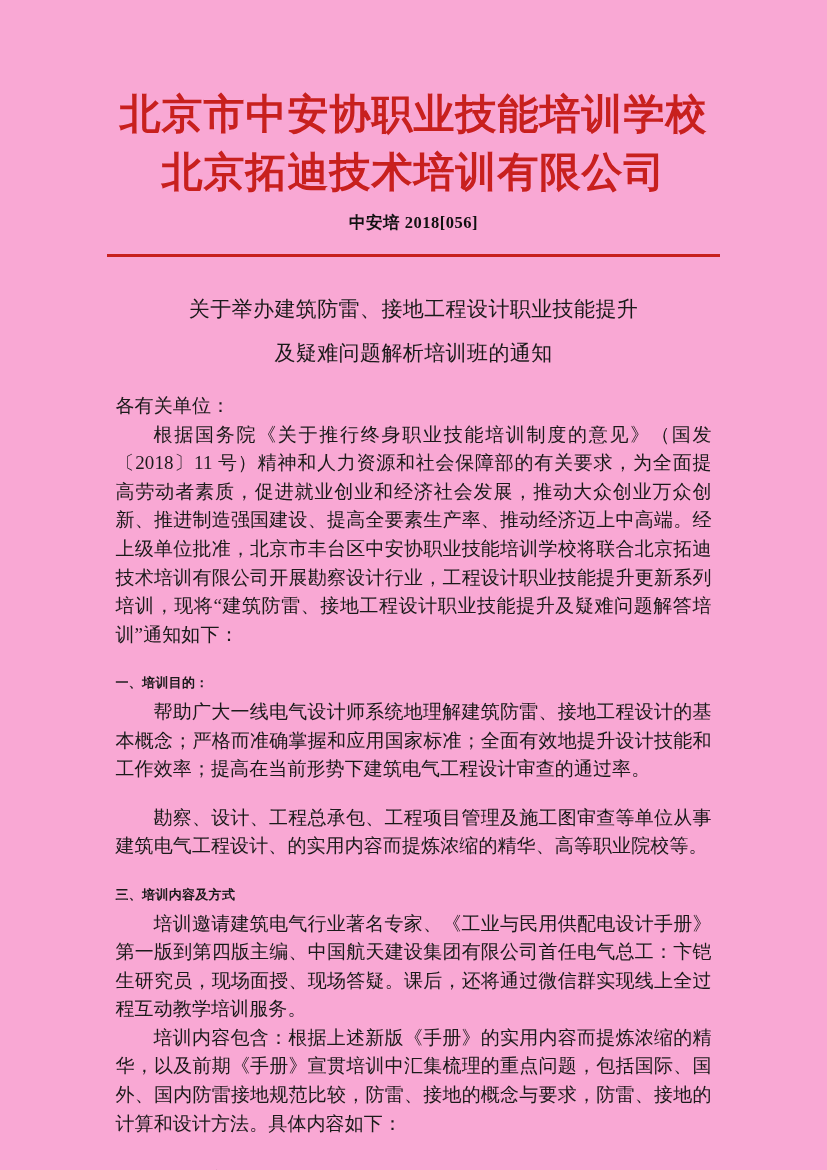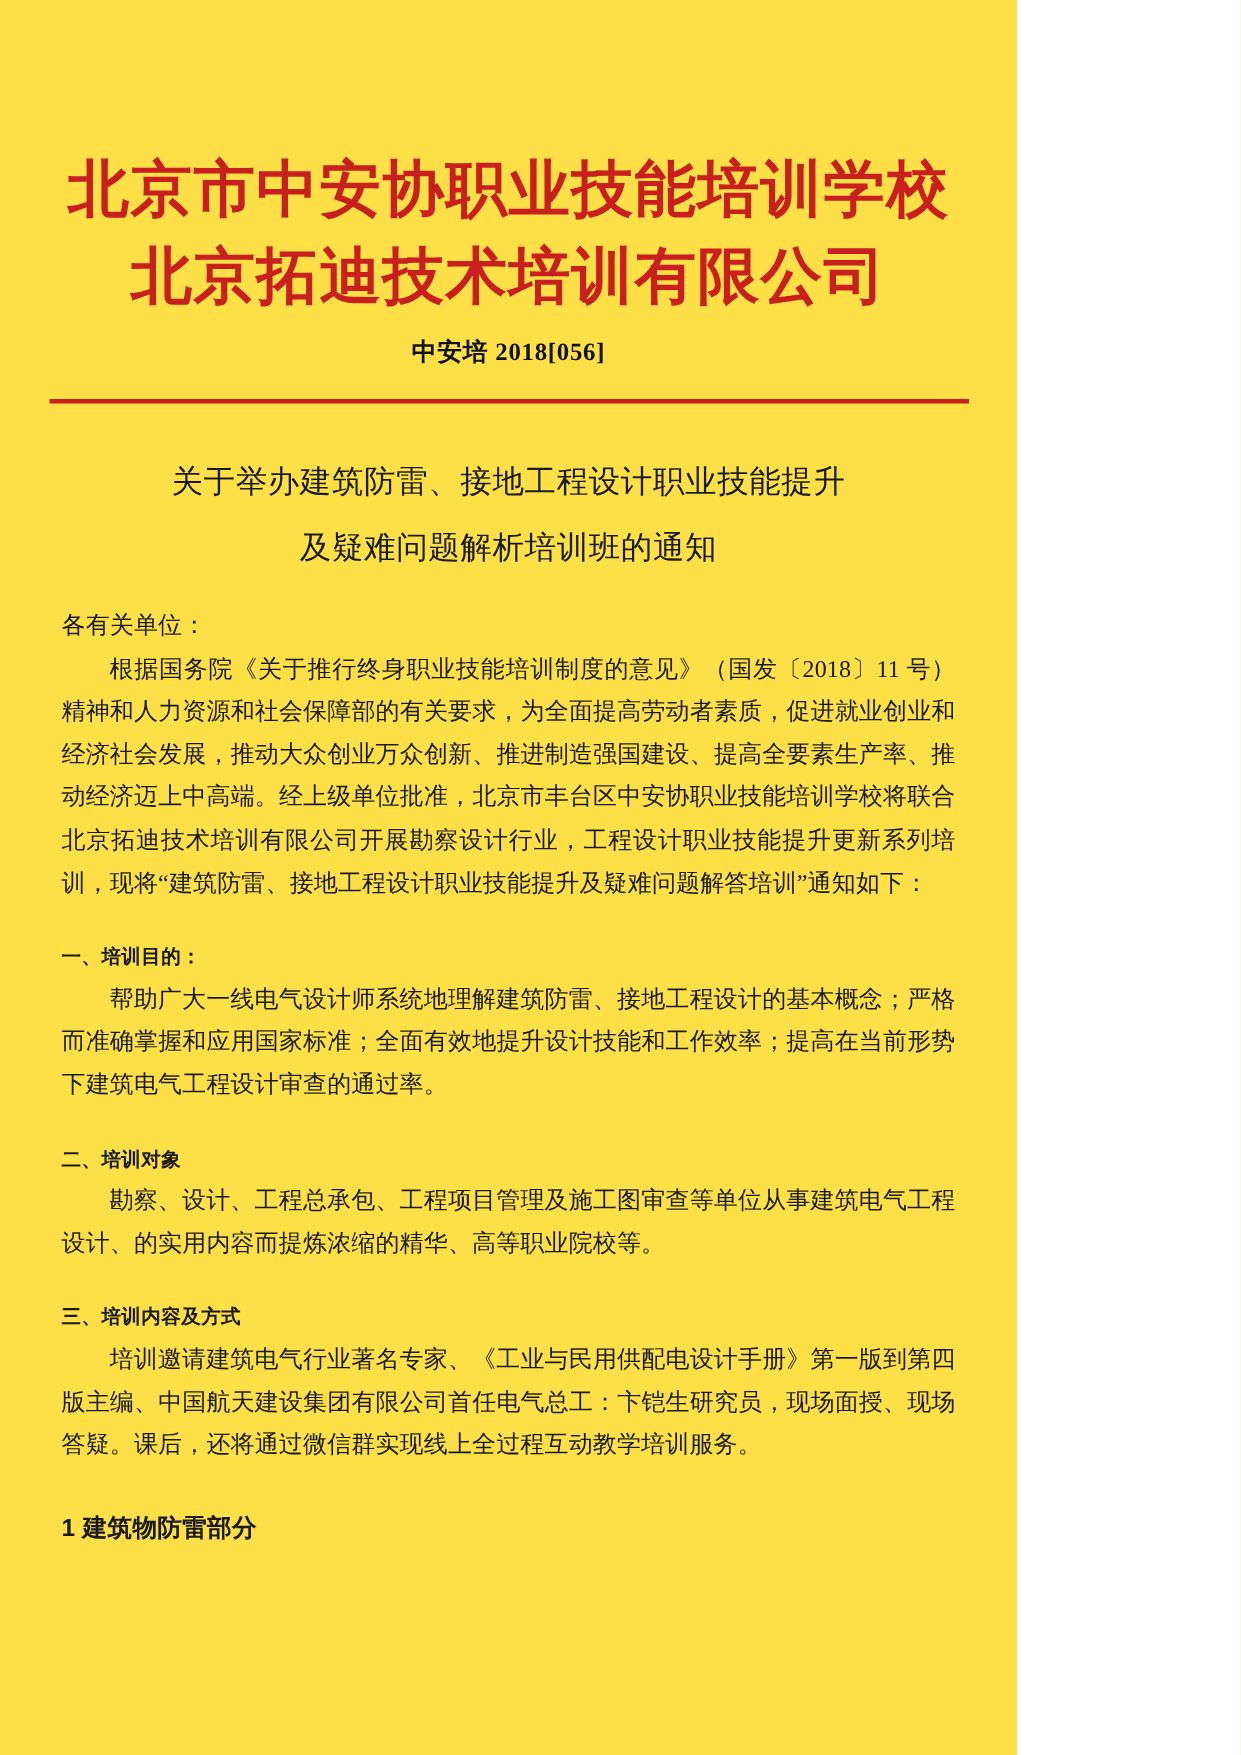--- a/index.html
+++ b/index.html
@@ -12,25 +12,25 @@
     width: 827px;
     height: 1170px;
     overflow: hidden;
     font-family: "Liberation Serif", "DejaVu Serif", serif;
     color: #1a1a1a;
     -webkit-font-smoothing: antialiased;
   }
 
   .page {
     position: relative;
-    width: 678px;
+    width: 827px;
     height: 1170px;
-    background: #fde047;
+    background: #f9a8d4;
     box-sizing: border-box;
-    padding: 12px;
+    padding: 0;
   }
 
   
   .letterhead {
     padding-top: 86px;
     text-align: center;
   }
   .org-line {
     color: #c8201e;
     font-family: "Liberation Sans", "DejaVu Sans", sans-serif;
@@ -74,21 +74,21 @@
   }
 
   
   .body-block {
     margin: 0 auto;
     width: 596px;
     padding-left: 0;
     padding-top: 17px;
   }
   .para {
-    font-size: 16px;
+    font-size: 19px;
     line-height: 28.6px;
     text-align: justify;
     text-justify: inter-ideograph;
     letter-spacing: 0.1px;
     margin: 0;
   }
   .indent {
     text-indent: 2em;
   }
   .sect-head {
@@ -135,27 +135,27 @@
 
     <p class="para indent">根据国务院《关于推行终身职业技能培训制度的意见》（国发〔2018〕11 号）精神和人力资源和社会保障部的有关要求，为全面提高劳动者素质，促进就业创业和经济社会发展，推动大众创业万众创新、推进制造强国建设、提高全要素生产率、推动经济迈上中高端。经上级单位批准，北京市丰台区中安协职业技能培训学校将联合北京拓迪技术培训有限公司开展勘察设计行业，工程设计职业技能提升更新系列培训，现将“建筑防雷、接地工程设计职业技能提升及疑难问题解答培训”通知如下：</p>
 
     <div class="gap-md"></div>
 
     <p class="sect-head">一、培训目的：</p>
     <p class="para indent">帮助广大一线电气设计师系统地理解建筑防雷、接地工程设计的基本概念；严格而准确掌握和应用国家标准；全面有效地提升设计技能和工作效率；提高在当前形势下建筑电气工程设计审查的通过率。</p>
 
     <div class="gap-md"></div>
 
-    <p class="sect-head">二、培训对象</p>
     <p class="para indent">勘察、设计、工程总承包、工程项目管理及施工图审查等单位从事建筑电气工程设计、的实用内容而提炼浓缩的精华、高等职业院校等。</p>
 
     <div class="gap-md"></div>
 
     <p class="sect-head">三、培训内容及方式</p>
     <p class="para indent">培训邀请建筑电气行业著名专家、《工业与民用供配电设计手册》第一版到第四版主编、中国航天建设集团有限公司首任电气总工：卞铠生研究员，现场面授、现场答疑。课后，还将通过微信群实现线上全过程互动教学培训服务。</p>
+    <p class="para indent">培训内容包含：根据上述新版《手册》的实用内容而提炼浓缩的精华，以及前期《手册》宣贯培训中汇集梳理的重点问题，包括国际、国外、国内防雷接地规范比较，防雷、接地的概念与要求，防雷、接地的计算和设计方法。具体内容如下：</p>
 
     <div class="gap-lg"></div>
 
     <p class="num-head">1  建筑物防雷部分</p>
 
   </div>
 
 </div>
 
 </body></html>

